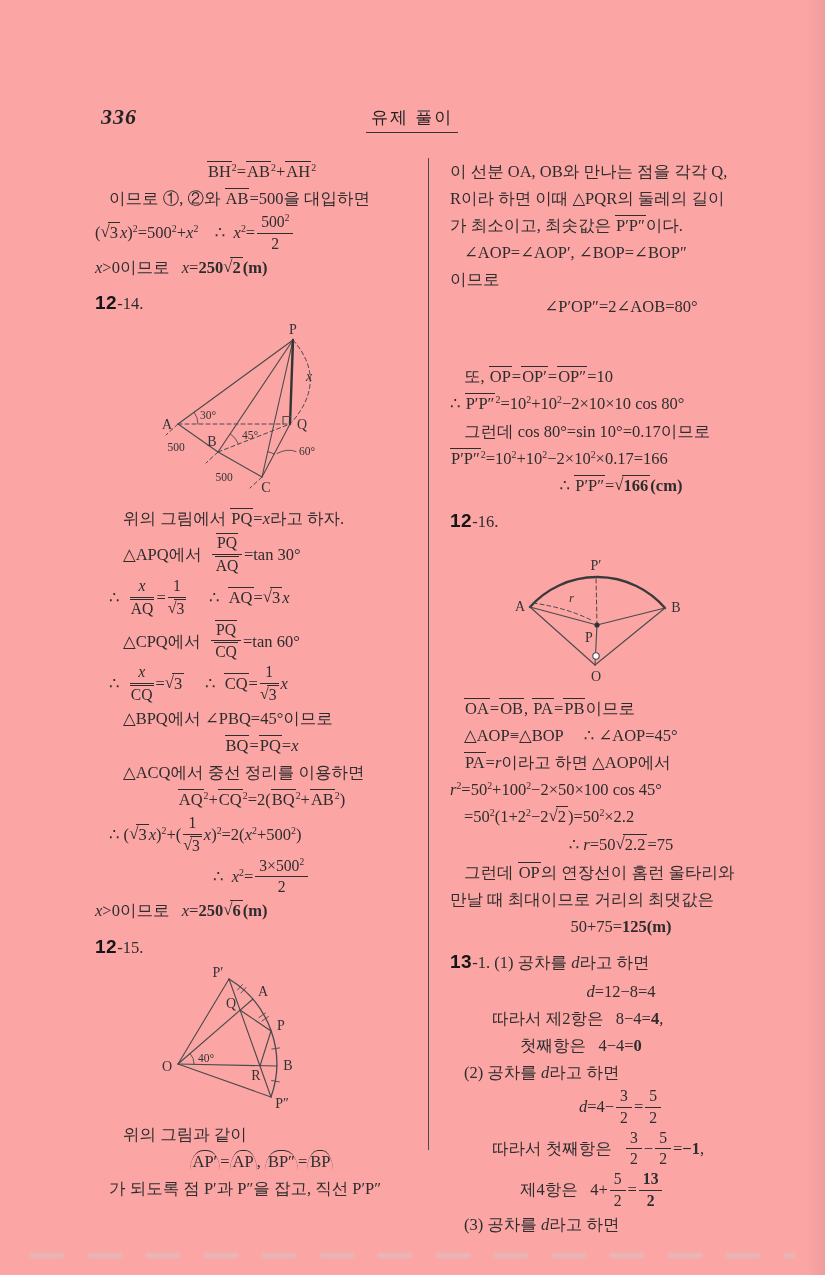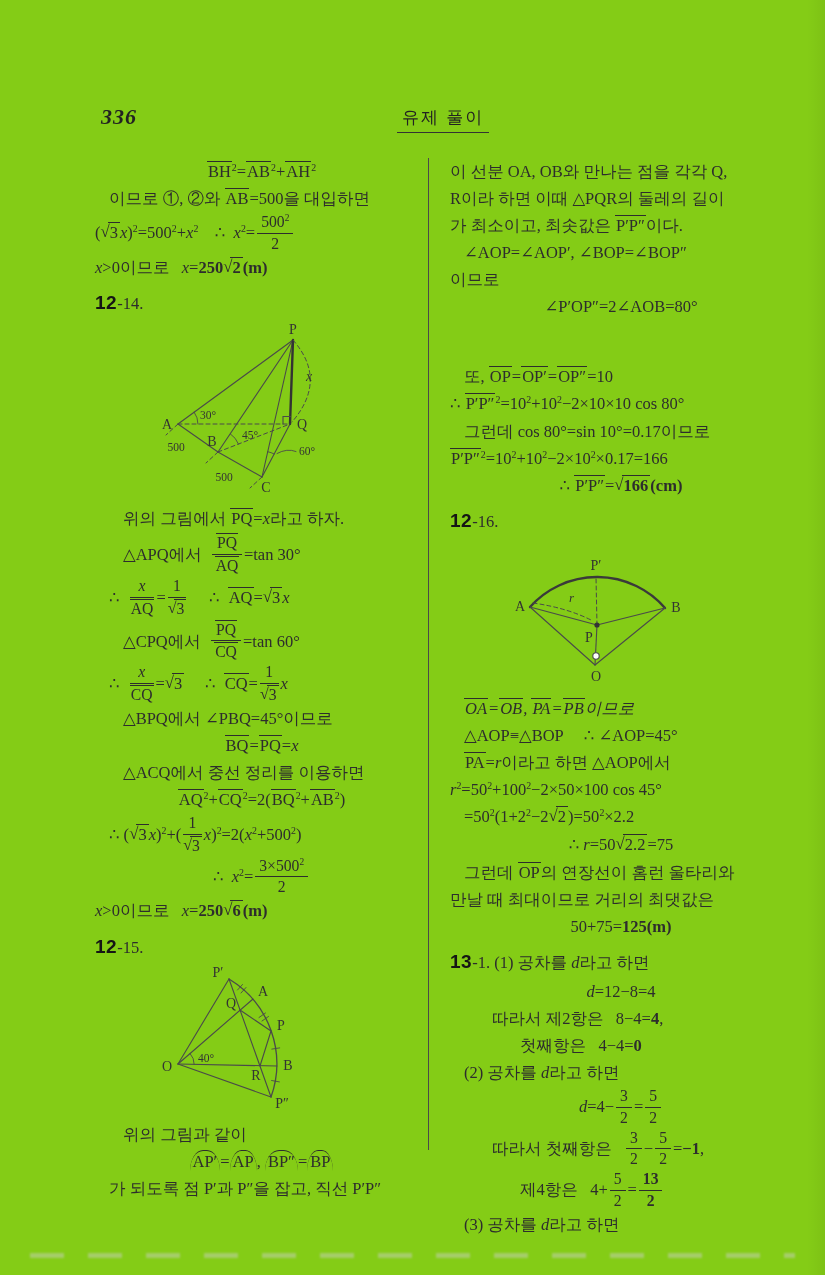--- a/index.html
+++ b/index.html
@@ -1,23 +1,23 @@
 <!DOCTYPE html>
 <html><head>
 <meta charset="utf-8">
 <style>
   html,body{margin:0;padding:0;}
   body{width:825px;height:1275px;background:#ffffff;overflow:hidden;
        font-family:"Liberation Serif","DejaVu Serif",serif;color:#2d2d2d;}
-  .page{position:relative;width:825px;height:1275px;background:#84cc16;}
+  .page{position:relative;width:825px;height:1275px;background:#fca5a5;}
   .edge-shade{position:absolute;top:0;right:0;width:18px;height:100%;
       background:linear-gradient(90deg,rgba(0,0,0,0) 0%,rgba(0,0,0,0.05) 100%);}
   .pageno{position:absolute;left:101px;top:104px;font-size:22px;font-weight:bold;
       font-style:italic;color:#222;letter-spacing:1px;}
-  .hdr{position:absolute;left:397px;top:106px;width:92px;text-align:center;
+  .hdr{position:absolute;left:366px;top:106px;width:92px;text-align:center;
       font-size:17px;color:#222;letter-spacing:2px;border-bottom:1.4px solid #333;
       padding-bottom:3px;}
   .divider{position:absolute;left:428px;top:158px;width:1.4px;height:992px;background:#4a4a4a;}
   .col{position:absolute;top:158px;}
   .col-l{left:95px;width:333px;}
   .col-r{left:450px;width:342px;}
   .ml{font-size:16.5px;line-height:1.58;margin:1px 0;white-space:pre-wrap;color:#2d2d2d;}
   .ctr{text-align:center;}
   .hd{margin-top:7px;margin-bottom:2px;}
   .hnum{font-family:"Liberation Sans","DejaVu Sans",sans-serif;font-weight:bold;
@@ -183,21 +183,21 @@
       <circle cx="107" cy="85" r="2.6" fill="#333"></circle>
       <text x="106" y="30" text-anchor="middle">P′</text>
       <text x="30" y="71" text-anchor="middle">A</text>
       <text x="186" y="72" text-anchor="middle">B</text>
       <text x="99" y="102" text-anchor="middle">P</text>
       <text x="106" y="141" text-anchor="middle">O</text>
       <text x="79" y="62" class="itl" style="font-size:13px">r</text>
     </svg>
 
     <div>
-        <div class="ml" style="padding-left: 14px; font-style: italic;"><span class="ol">OA</span>=<span class="ol">OB</span>, <span class="ol">PA</span>=<span class="ol">PB</span>이므로</div>
+        <div class="ml" style="padding-left: 14px;"><span class="ol">OA</span>=<span class="ol">OB</span>, <span class="ol">PA</span>=<span class="ol">PB</span>이므로</div>
         <div class="ml" style="padding-left: 14px;">△AOP≡△BOP     ∴ ∠AOP=45°</div>
         <div class="ml" style="padding-left: 14px;"><span class="ol">PA</span>=<span class="it">r</span>이라고 하면 △AOP에서</div>
         <div class="ml"><span class="it">r</span><sup>2</sup>=50<sup>2</sup>+100<sup>2</sup>−2×50×100 cos 45°</div>
         <div class="ml" style="padding-left: 14px;">=50<sup>2</sup>(1+2<sup>2</sup>−2<span class="sqrt"><span class="rad">√</span><span class="rbody">2</span></span>)=50<sup>2</sup>×2.2</div>
         <div class="ml ctr">∴ <span class="it">r</span>=50<span class="sqrt"><span class="rad">√</span><span class="rbody">2.2</span></span>=75</div>
         <div class="ml" style="padding-left: 14px;">그런데 <span class="ol">OP</span>의 연장선이 홈런 울타리와</div>
         <div class="ml">만날 때 최대이므로 거리의 최댓값은</div>
         <div class="ml ctr">50+75=<span class="bd">125(m)</span></div>
         <div class="ml hd"><span class="hnum">13</span>-1. (1) 공차를 <span class="it">d</span>라고 하면</div>
         <div class="ml ctr"><span class="it">d</span>=12−8=4</div>

